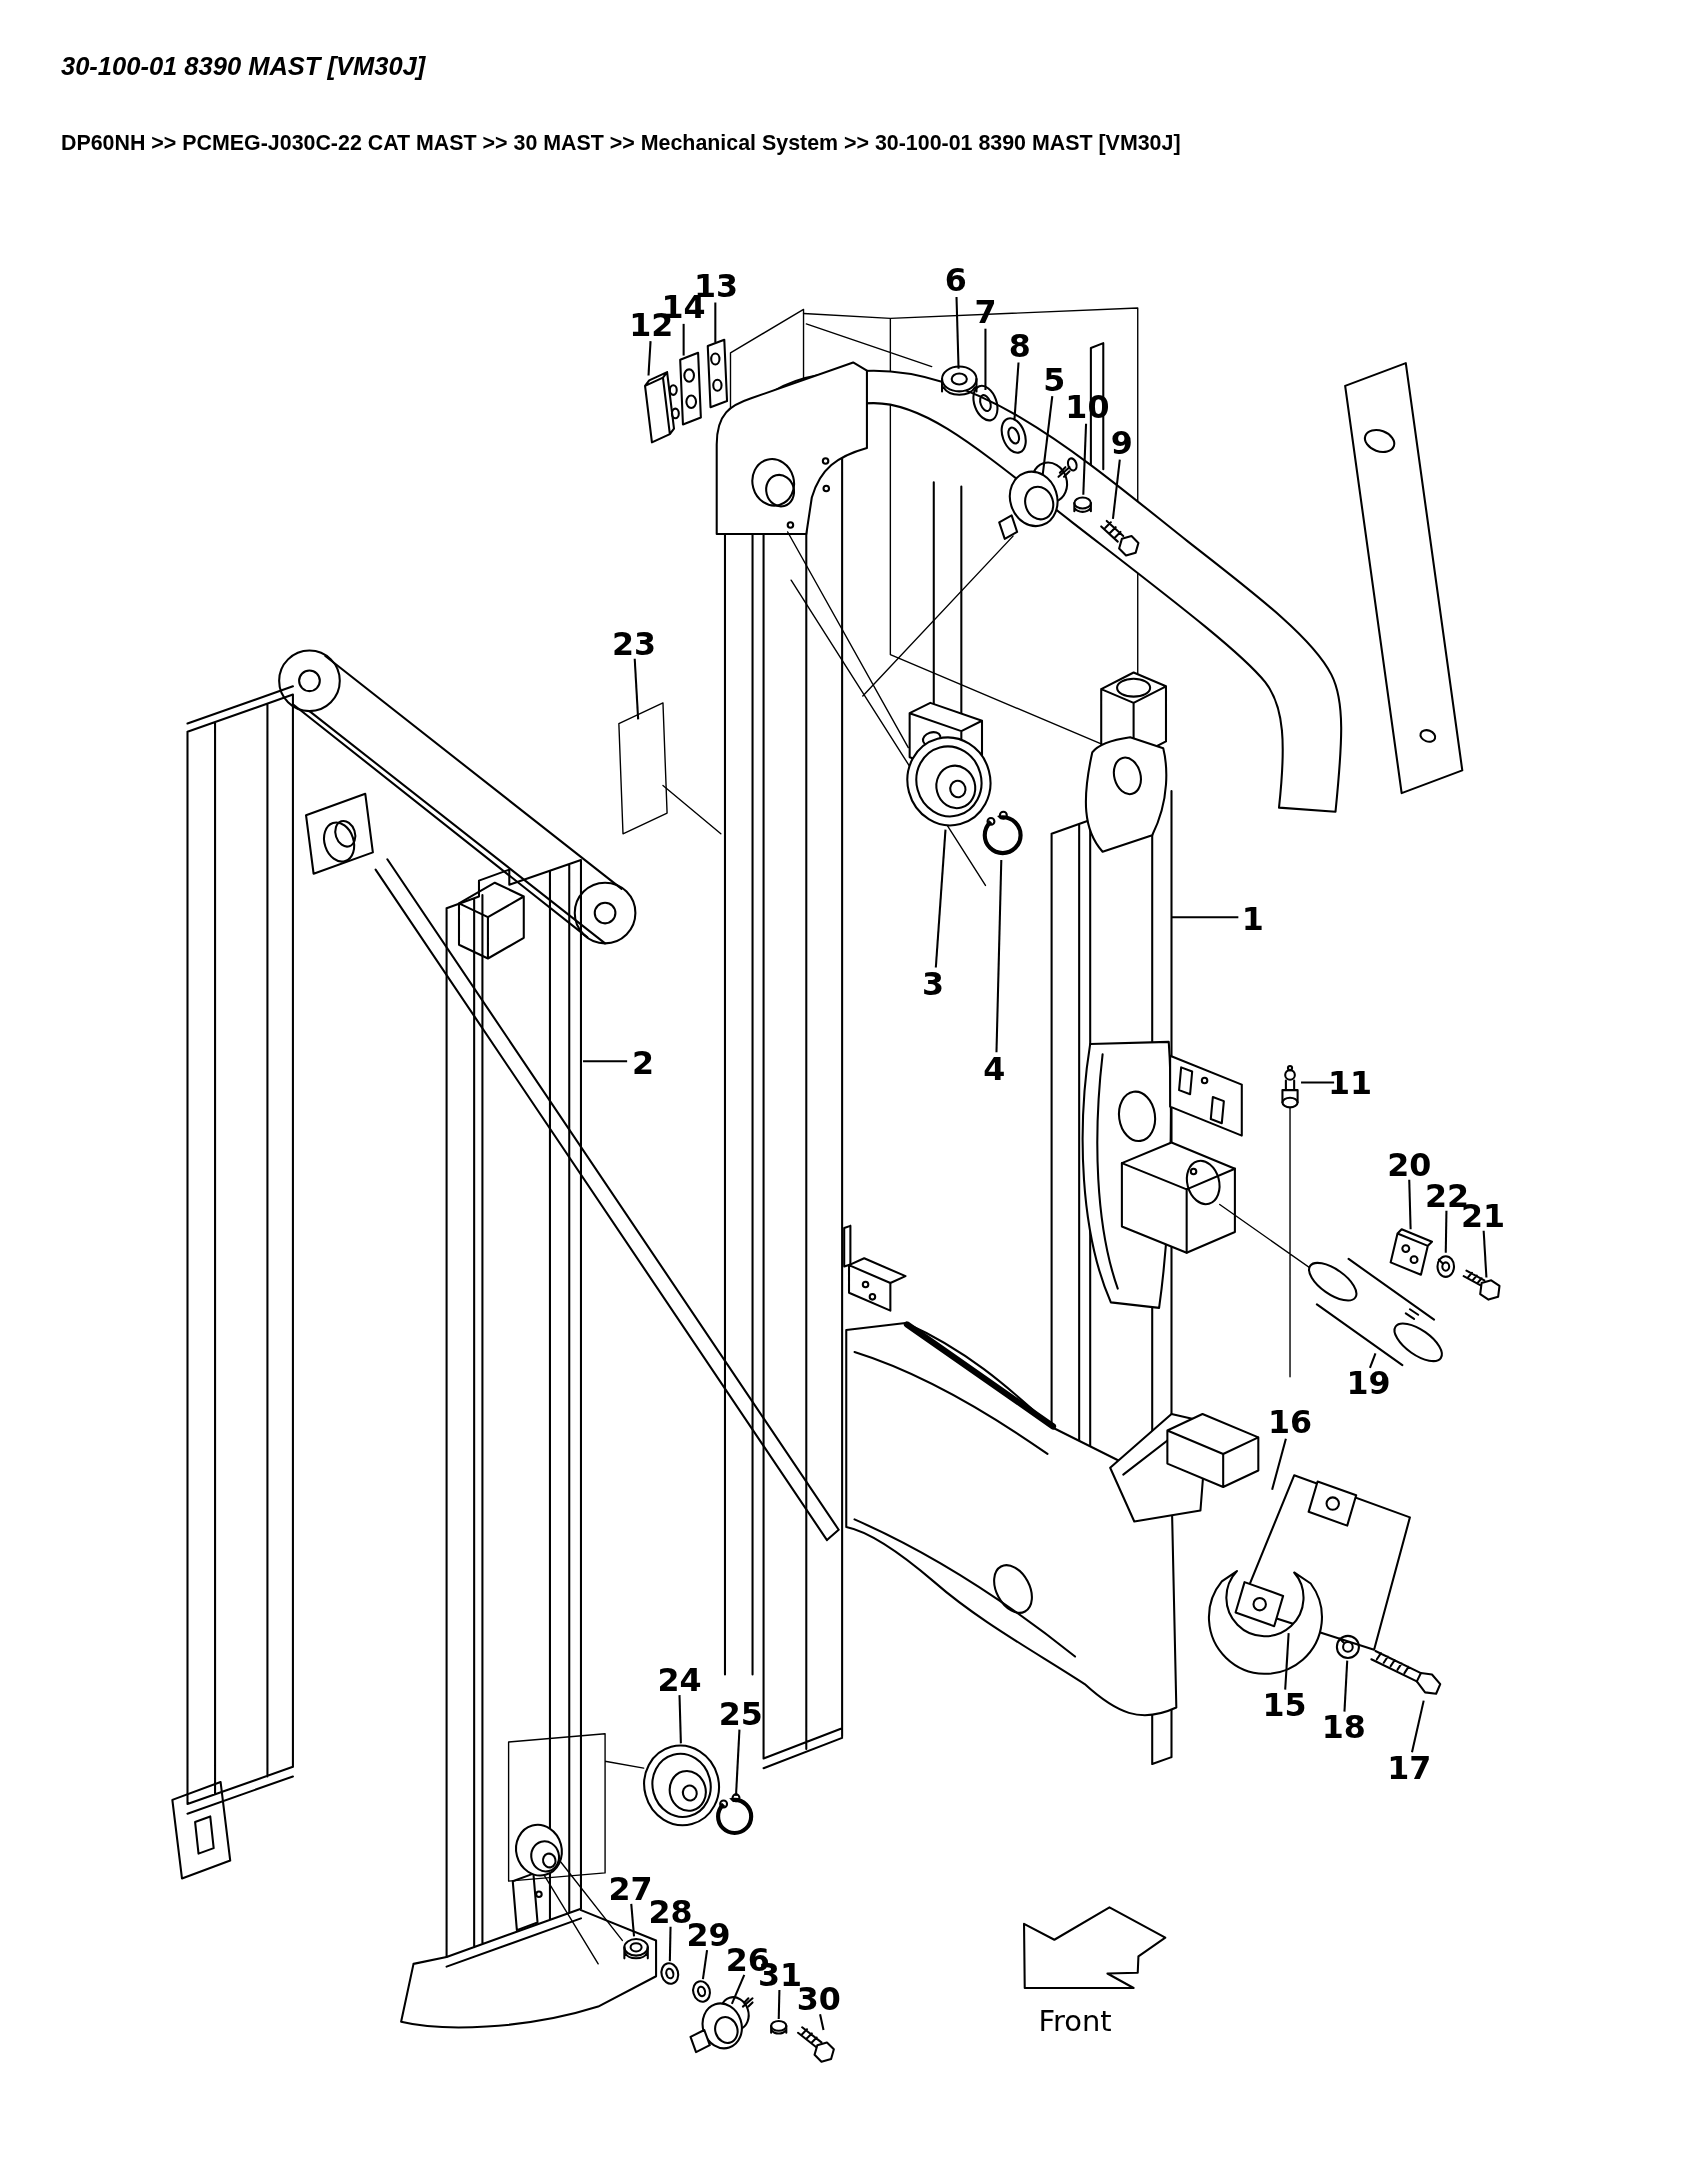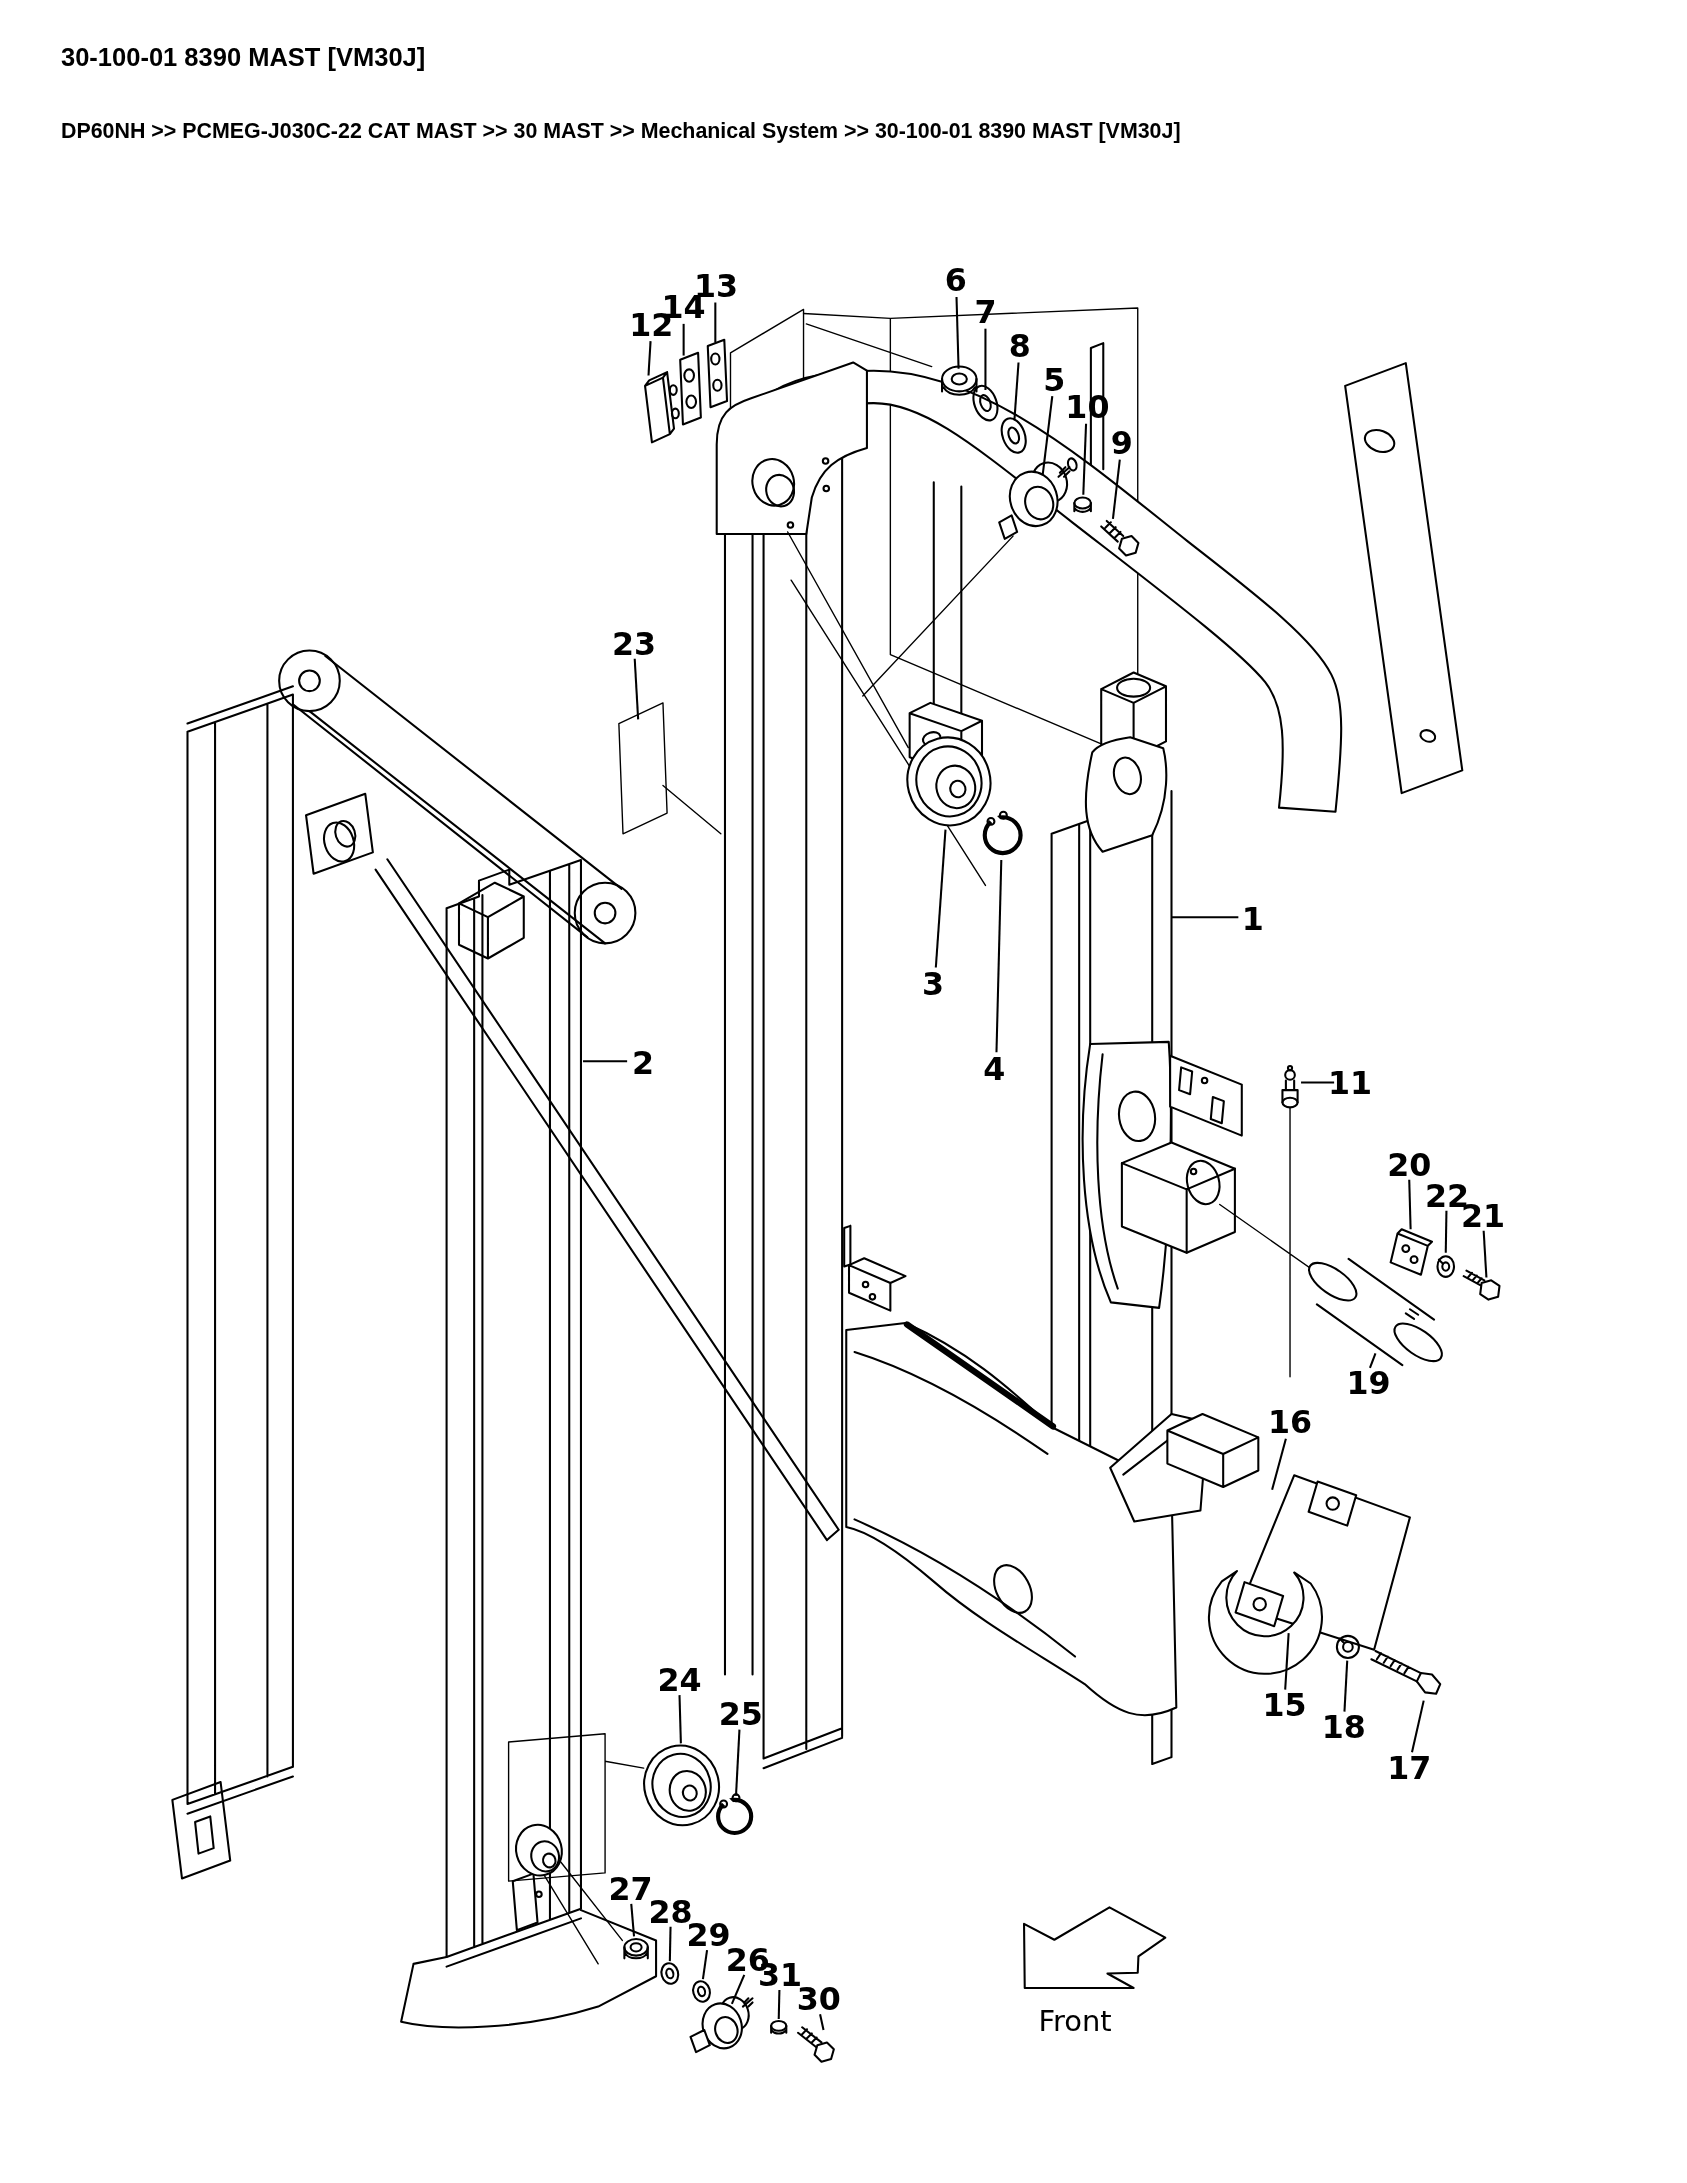--- a/index.html
+++ b/index.html
@@ -1,19 +1,19 @@
 <!DOCTYPE html>
 <html style="font-size:11px"><head>
 <meta charset="utf-8">
 <style>
   html,body{margin:0;padding:0;background:#fff;}
   body{width:1687px;height:2183px;position:relative;font-family:"Liberation Sans",sans-serif;color:#000;}
   .hdr{position:absolute;left:61px;white-space:nowrap;font-weight:bold;}
-  #page-title{top:43px;font-size:25.5px;}
-  #breadcrumb{top:119px;font-size:21.4px;}
+  #page-title{top:52px;font-size:25.5px;font-style:italic;}
+  #breadcrumb{top:131px;font-size:21.4px;}
   #diagram-wrap{position:absolute;left:0;top:0;width:1687px;height:2183px;}
   svg{display:block;}
   .callout{font-family:"DejaVu Sans",sans-serif;font-size:46px;font-weight:600;fill:#000;text-anchor:middle;}
   .front-label{font-family:"DejaVu Sans",sans-serif;font-size:42px;font-weight:500;fill:#000;text-anchor:middle;}
   #callouts line{stroke:#000;stroke-width:3;}
   .thin{stroke-width:2;}
   .thick{stroke-width:9;}
   .white{fill:#fff;}
 </style>
 </head>

